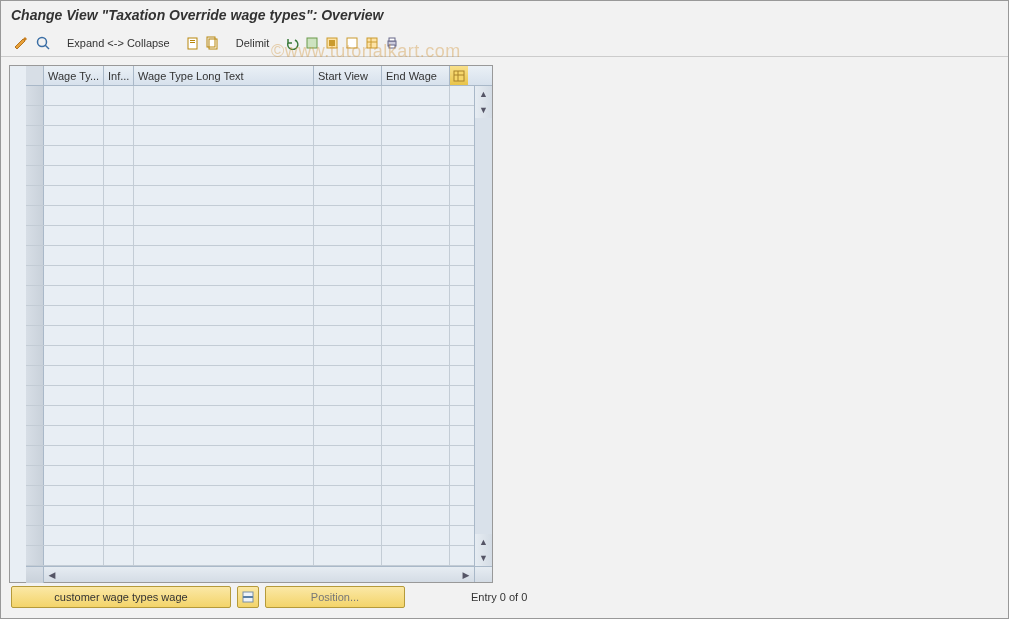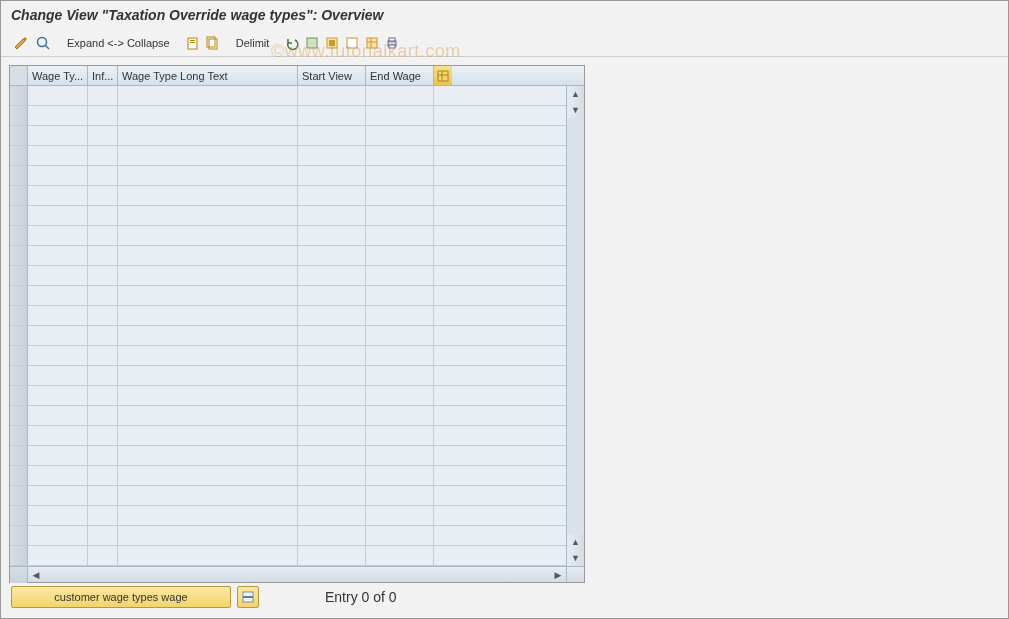--- a/index.html
+++ b/index.html
@@ -46,24 +46,25 @@
       cursor: pointer;
       text-align: right;
     }
     .toolbar .sep {
       width: 4px;
     }
     .content-area {
       padding: 8px;
     }
     .table-wrapper {
-      width: 576px;
+      width: 484px;
       border: 1px solid #999;
       background: #e8eef4;
       position: relative;
+      padding-left: 16px;
     }
     .table-header-row {
       display: flex;
       background: linear-gradient(#eaf0f6,#d7e1ec);
       border-bottom: 1px solid #a9b8c8;
       height: 20px;
     }
     .th {
       border-right: 1px solid #a9b8c8;
       padding: 2px 4px;
@@ -178,21 +179,21 @@
       display:flex;
       align-items:center;
       justify-content:center;
       cursor:pointer;
       min-width: 220px;
     }
     .gold-btn.small { min-width: 20px; width:22px; padding:0; }
     .gold-btn.pos { min-width: 140px; color:#777; }
     .entry-text {
       margin-left: 60px;
-      font-size:14px;
+      font-size:11px;
       color:#333;
     }
     .watermark {
       position:absolute;
       top:40px; left:270px;
       font-size:18px;
       color: rgba(210,150,60,0.4);
       font-family: Arial;
       letter-spacing:0.5px;
       pointer-events:none;
@@ -554,16 +555,17 @@
 </div>
 
 <div class="bottom-bar">
   <div class="gold-btn">customer wage types wage</div>
   <div class="gold-btn small">
     <svg width="12" height="12">
         <rect x="1" y="1" width="10" height="10" fill="#eef3f8" stroke="#7a8fa5"></rect>
         <rect x="1" y="5" width="10" height="2" fill="#5a7fa5"></rect>
       </svg>
   </div>
+  <div class="gold-btn pos">Position...</div>
   <div class="entry-text">Entry 0 of 0</div>
 </div>
 
 <div class="watermark">©www.tutorialkart.com</div>
 
 </body></html>

